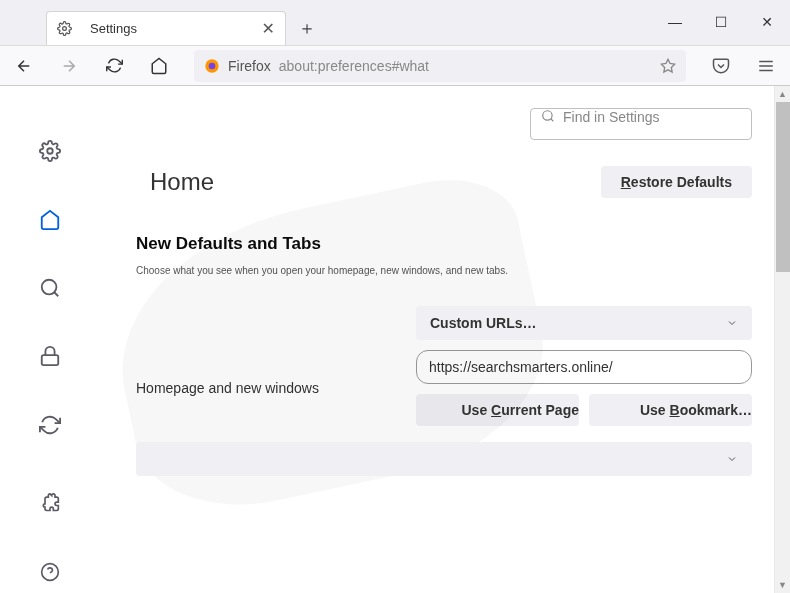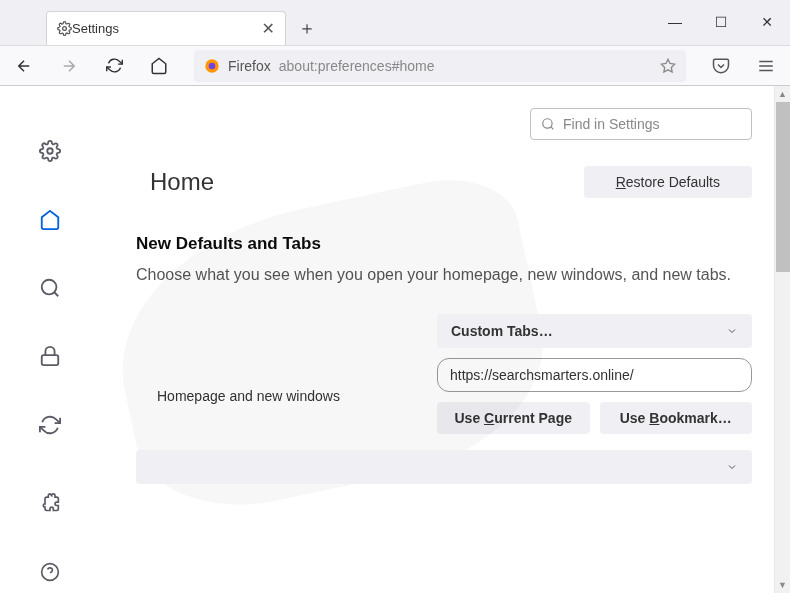--- a/index.html
+++ b/index.html
@@ -1,21 +1,21 @@
 <!DOCTYPE html>
 <html><head>
   <meta charset="utf-8">
   <style>
     * { margin: 0; padding: 0; box-sizing: border-box; font-family: "Segoe UI", Arial, sans-serif; }
     body { width: 790px; height: 593px; background: #fff; overflow: hidden; position: relative; }
     
     
     .title-bar { height: 46px; background: #f0f0f4; display: flex; align-items: flex-end; border-bottom: 1px solid #dcdcdc; }
     .tab-strip { margin-left: 46px; display: flex; align-items: flex-end; height: 100%; }
-    .tab { height: 34px; width: 240px; background: #fff; border: 1px solid #d4d4d4; border-bottom: none; border-radius: 4px 4px 0 0; display: flex; align-items: center; padding: 0 10px; gap: 0; font-size: 13px; color: #333; }
+    .tab { height: 34px; width: 240px; background: #fff; border: 1px solid #d4d4d4; border-bottom: none; border-radius: 4px 4px 0 0; display: flex; align-items: center; padding: 0 10px; gap: 18px; font-size: 13px; color: #333; }
     .tab .close { margin-left: auto; font-size: 16px; color: #555; cursor: pointer; }
     .new-tab { width: 30px; height: 30px; display: flex; align-items: center; justify-content: center; font-size: 18px; color: #444; margin-left: 6px; margin-bottom: 2px; }
     .window-controls { margin-left: auto; display: flex; }
     .win-btn { width: 46px; height: 46px; display: flex; align-items: center; justify-content: center; font-size: 14px; color: #333; }
     
     
     .toolbar { height: 40px; background: #f9f9fb; display: flex; align-items: center; padding: 0 8px; gap: 13px; border-bottom: 1px solid #ccc; }
     .nav-btn { width: 32px; height: 32px; display: flex; align-items: center; justify-content: center; color: #666; border-radius: 4px; }
     .nav-btn.disabled { opacity: 0.4; }
     .url-bar { flex: 1; height: 32px; background: #f0f0f4; border-radius: 4px; display: flex; align-items: center; padding: 0 10px; gap: 8px; margin: 0 6px; font-size: 14px; }
@@ -32,41 +32,41 @@
     .main-content { flex: 1; padding-right: 16px; display: flex; }
     
     
     .sidebar { width: 100px; padding: 44px 0 0 0; display: flex; flex-direction: column; gap: 26px; align-items: center; }
     .side-item { width: 44px; height: 44px; display: flex; align-items: center; justify-content: center; border-radius: 4px; color: #5b5b66; }
     .side-item.active { color: #0060df; }
     
     
     .pane { flex: 1; padding: 22px 22px 0 36px; }
     .search-row { display: flex; justify-content: flex-end; margin-bottom: 26px; }
-    .search-box { width: 222px; height: 32px; border: 1px solid #c0c0c0; border-radius: 4px; display: flex; align-items: center; padding: 0 10px; color: #888; font-size: 14px; gap: 8px; }
+    .search-box { width: 222px; height: 32px; border: 1px solid #c0c0c0; border-radius: 4px; display: flex; align-items: flex-start; padding: 0 10px; color: #888; font-size: 14px; gap: 8px; }
     
     .heading-row { display: flex; align-items: center; margin-bottom: 36px; margin-left: 14px; }
     h1 { font-size: 24px; font-weight: 400; color: #333; }
-    .restore-btn { margin-left: auto; height: 32px; padding: 0 32px; background: #f0f0f4; border: none; border-radius: 4px; font-size: 14px; color: #333; }
+    .restore-btn { margin-left: auto; height: 32px; padding: 0 20px; background: #f0f0f4; border: none; border-radius: 4px; font-size: 14px; color: #333; font-weight: bold; }
     .restore-btn u { text-decoration: underline; }
     
     h2 { font-size: 17px; font-weight: 600; color: #0c0c0d; margin-bottom: 10px; }
-    .description { font-size: 16px; color: #555; margin-bottom: 28px; line-height: 1.4; }
+    .description { font-size: 10px; color: #555; margin-bottom: 28px; line-height: 1.4; }
     
     .form-row { display: flex; align-items: center; margin-bottom: 10px; }
-    .form-label { width: 280px; font-size: 14px; color: #333; margin-left: 21px; }
+    .form-label { width: 280px; font-size: 14px; color: #333; }
     .form-controls { flex: 1; }
     
     .select-box { width: 100%; height: 34px; background: #f0f0f4; border: none; border-radius: 4px; display: flex; align-items: center; padding: 0 14px; font-size: 14px; font-weight: 600; color: #333; position: relative; }
     .select-box .chev { margin-left: auto; color: #555; }
     
     .url-input { width: 100%; height: 34px; border: 1px solid #999; border-radius: 12px; padding: 0 12px; font-size: 14px; color: #333; }
     
     .btn-row { display: flex; gap: 10px; margin-top: 10px; }
-    .action-btn { flex: 1; height: 32px; background: #f0f0f4; border: none; border-radius: 4px; font-size: 14px; font-weight: 600; color: #333; }
+    .action-btn { flex: 1; height: 32px; background: #f0f0f4; border: none; border-radius: 4px; font-size: 14px; font-weight: 600; color: #333; text-align: right; }
     
     .wm { position: absolute; bottom: 200px; left: 60px; font-size: 80px; font-weight: 800; color: rgba(255,100,0,0.06); letter-spacing: -4px; z-index: 0; pointer-events:none; font-style: italic;}
     .wm2 { position: absolute; top: 120px; left: 120px; width: 420px; height: 280px; background: rgba(0,0,0,0.03); border-radius: 50% 20% 40% 30%; transform: rotate(-12deg); z-index: 0; pointer-events:none;}
     
     svg { flex-shrink: 0; }
   </style>
 </head>
 <body>
 
 <div class="title-bar">
@@ -109,21 +109,21 @@
     <svg width="18" height="18" viewBox="0 0 24 24" fill="none" stroke="#333" stroke-width="2">
         <path d="M3 9l9-7 9 7v11a2 2 0 0 1-2 2H5a2 2 0 0 1-2-2z"></path>
       </svg>
   </div>
   <div class="url-bar">
     <svg width="16" height="16" viewBox="0 0 24 24">
         <circle cx="12" cy="12" r="10" fill="#ff9500"></circle>
         <circle cx="12" cy="12" r="5" fill="#7542e5"></circle>
       </svg>
     <span class="url-firefox">Firefox</span>
-    <span class="url-secondary">about:preferences#home</span>
+    <span class="url-secondary">about:preferences#what</span>
     <svg class="star" width="16" height="16" viewBox="0 0 24 24" fill="none" stroke="#888" stroke-width="2">
         <polygon points="12 2 15.09 8.26 22 9.27 17 14.14 18.18 21.02 12 17.77 5.82 21.02 7 14.14 2 9.27 8.91 8.26 12 2"></polygon>
       </svg>
   </div>
   <div class="nav-btn">
     <svg width="18" height="18" viewBox="0 0 24 24" fill="none" stroke="#555" stroke-width="2">
         <path d="M4 3h16a2 2 0 0 1 2 2v6a10 10 0 0 1-20 0V5a2 2 0 0 1 2-2z"></path>
         <polyline points="8 10 12 14 16 10"></polyline>
       </svg>
   </div>
@@ -202,21 +202,21 @@
         <button class="restore-btn"><u>R</u>estore Defaults</button>
       </div>
 
       <h2>New Defaults and Tabs</h2>
       <p class="description">Choose what you see when you open your homepage, new windows, and new tabs.</p>
 
       <div class="form-row">
         <div class="form-label"></div>
         <div class="form-controls">
           <div class="select-box">
-            <span>Custom Tabs…</span>
+            <span>Custom URLs…</span>
             <svg class="chev" width="12" height="12" viewBox="0 0 24 24" fill="none" stroke="currentColor" stroke-width="2">
                 <polyline points="6 9 12 15 18 9"></polyline>
               </svg>
           </div>
         </div>
       </div>
 
       <div class="form-row">
         <div class="form-label">Homepage and new windows</div>
         <div class="form-controls">

